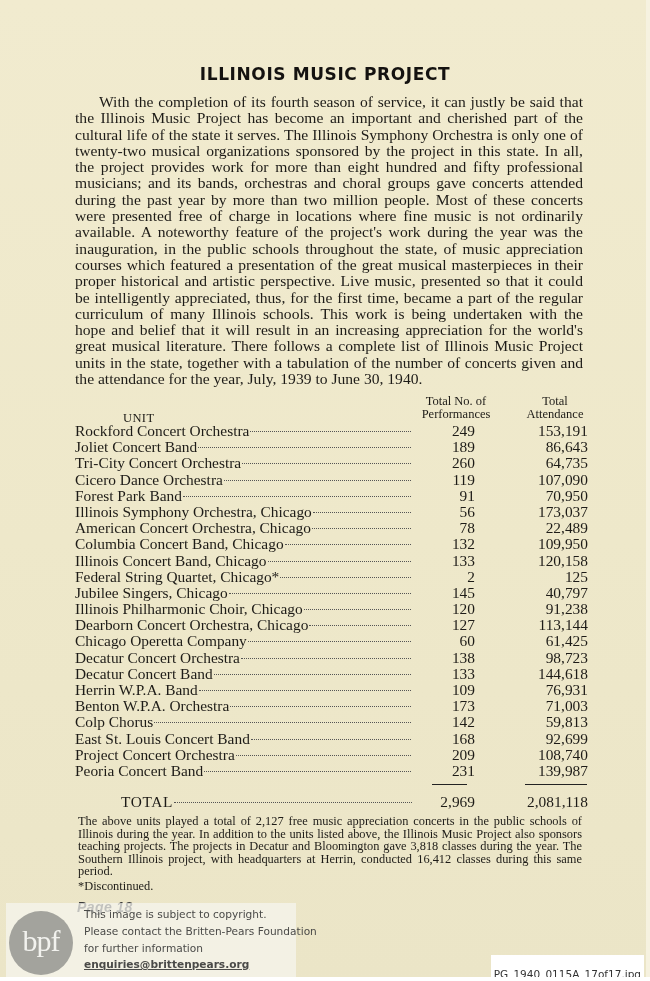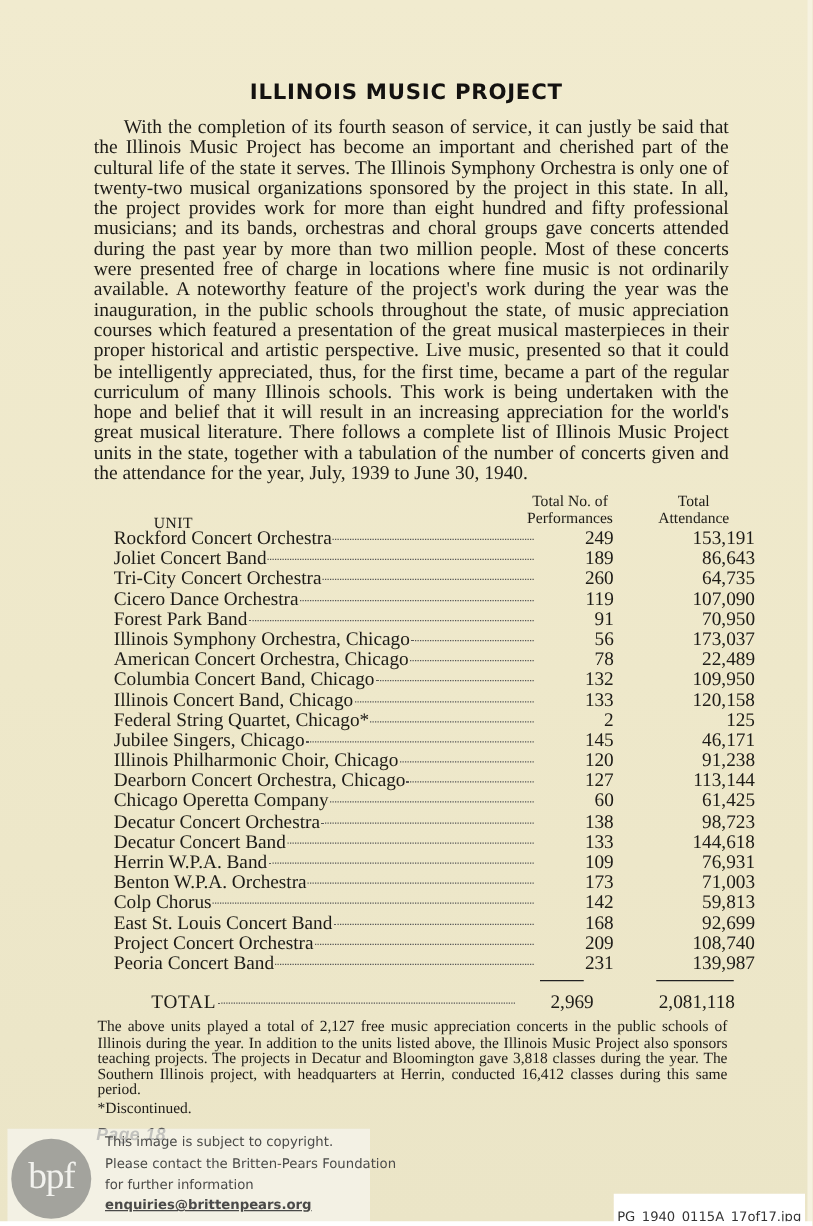--- a/index.html
+++ b/index.html
@@ -28,21 +28,21 @@
     text-align: justify; margin: 0; text-indent: 24px;
   }
   .table {
     position: absolute; left: 75px; top: 395px; width: 520px;
     font-family: "Liberation Serif", serif; font-size: 15.4px;
   }
   .th-row { position: relative; height: 28px; }
   .th-unit { position: absolute; left: 48px; top: 16px; font-size: 12.5px; letter-spacing: 0.4px; }
   .th-perf { position: absolute; left: 340px; top: 0; width: 82px; text-align: center; font-size: 12.5px; line-height: 12.5px; }
   .th-att { position: absolute; left: 440px; top: 0; width: 80px; text-align: center; font-size: 12.5px; line-height: 12.5px; }
-  .row { position: relative; height: 16.2px; line-height: 16.2px; margin-left: 16px; }
+  .row { position: relative; height: 16.2px; line-height: 16.2px; }
   .unit-name { position: absolute; left: 0; top: 0; white-space: nowrap; display: flex; width: 338px; }
   .unit-name .txt { white-space: nowrap; }
   .unit-name .leader { flex: 1; border-bottom: 1px dotted #555; margin: 0 2px 4px 1px; height: 8px; }
   .perf { position: absolute; left: 345px; width: 55px; text-align: right; top: 0; }
   .att { position: absolute; left: 430px; width: 83px; text-align: right; top: 0; }
   .rules { position: relative; height: 14px; }
   .rule-perf { position: absolute; left: 357px; width: 35px; top: 5px; border-top: 1.2px solid #222; }
   .rule-att { position: absolute; left: 450px; width: 62px; top: 5px; border-top: 1.2px solid #222; }
   .total-row { position: relative; height: 18px; line-height: 18px; }
   .total-label { position: absolute; left: 46px; top: 0; width: 293px; display: flex; letter-spacing: 0.6px; }
@@ -182,21 +182,21 @@
         </div>
         <span class="perf">2</span>
         <span class="att">125</span>
       </div>
       <div class="row">
         <div class="unit-name">
           <span class="txt">Jubilee Singers, Chicago</span>
           <span class="leader"></span>
         </div>
         <span class="perf">145</span>
-        <span class="att">46,171</span>
+        <span class="att">40,797</span>
       </div>
       <div class="row">
         <div class="unit-name">
           <span class="txt">Illinois Philharmonic Choir, Chicago</span>
           <span class="leader"></span>
         </div>
         <span class="perf">120</span>
         <span class="att">91,238</span>
       </div>
       <div class="row">

